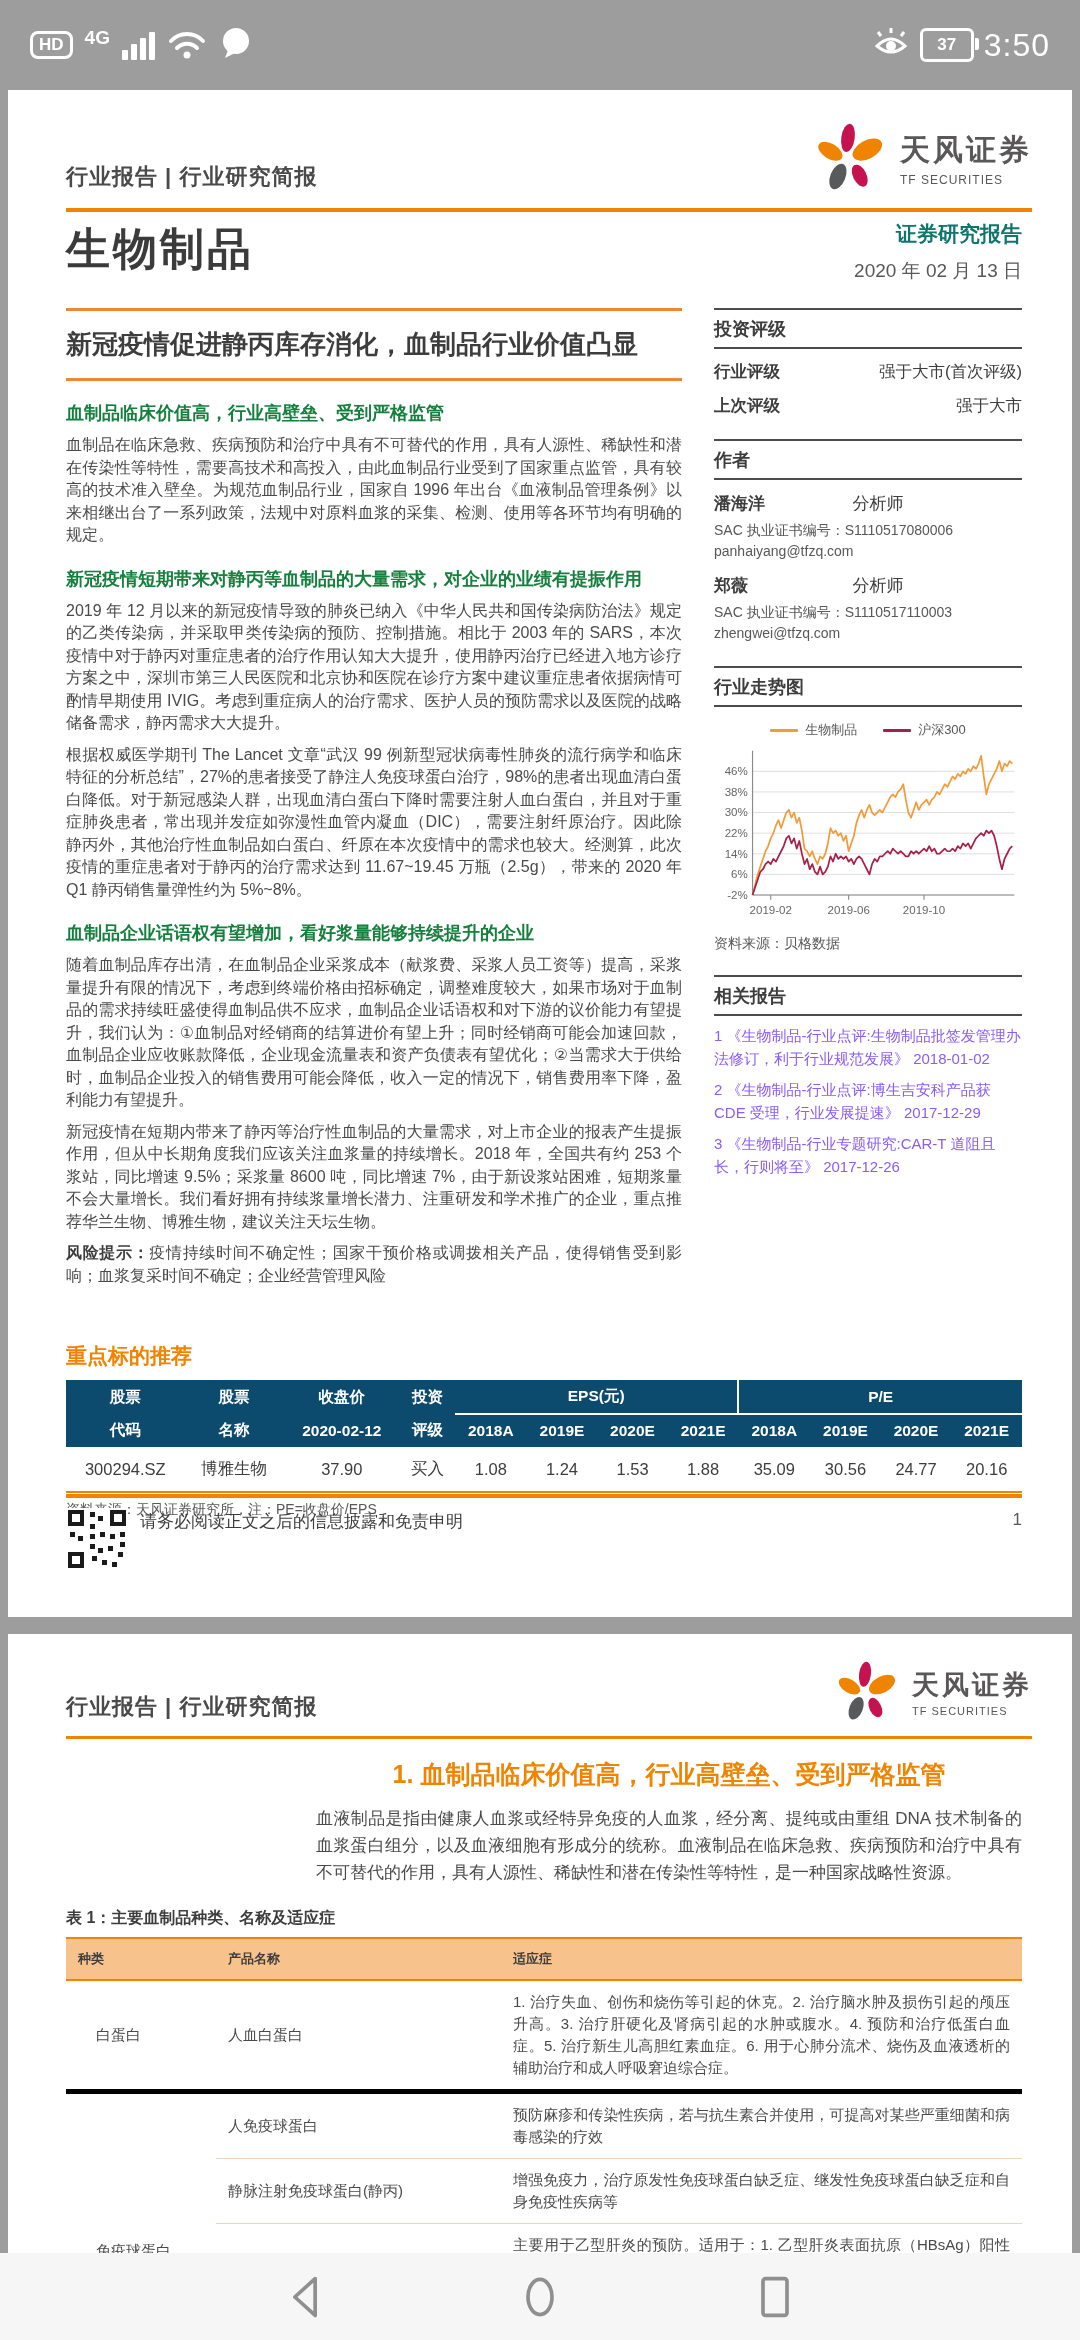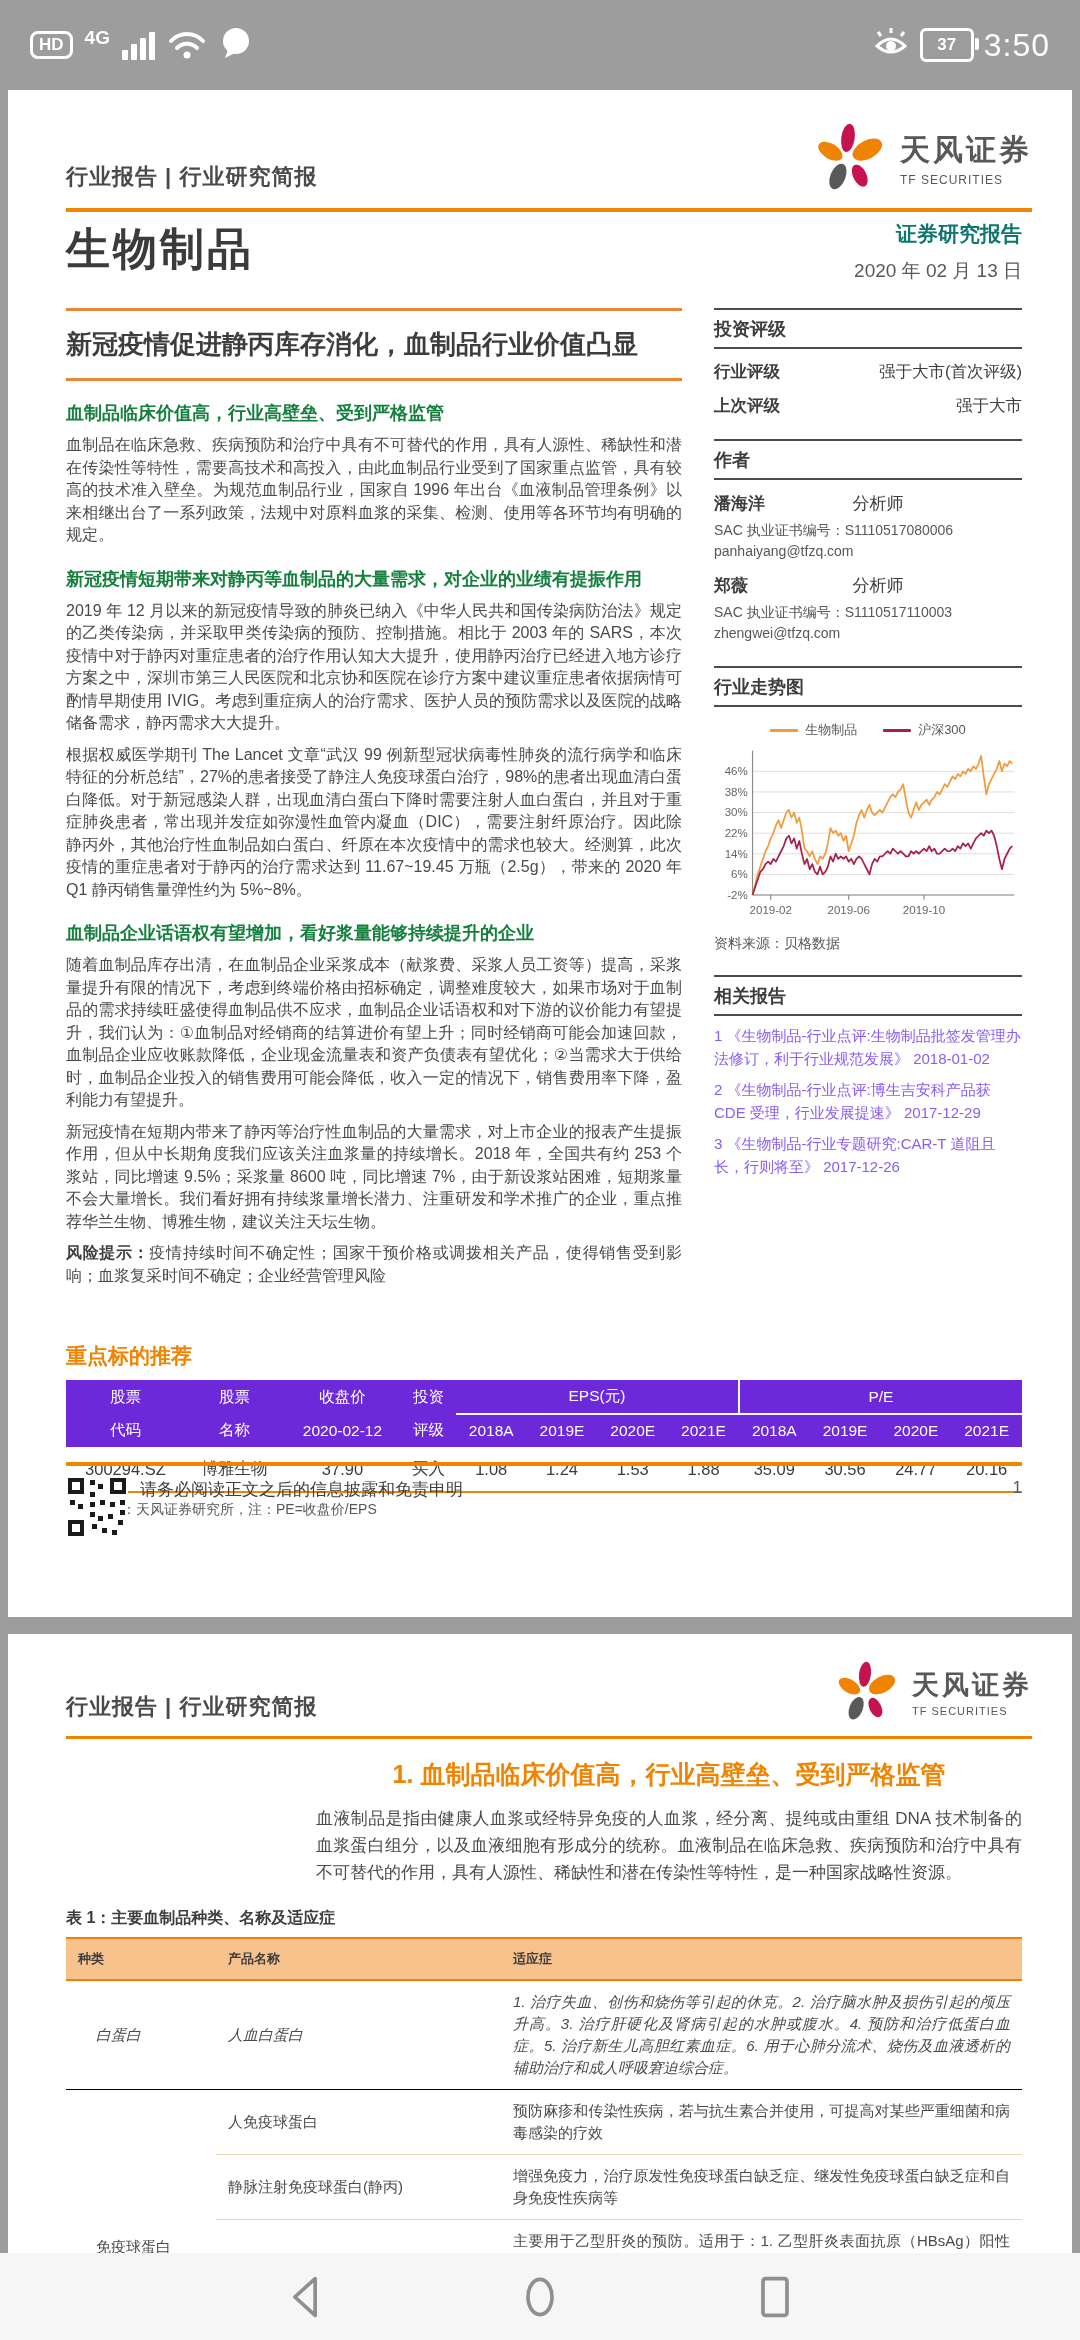--- a/index.html
+++ b/index.html
@@ -64,42 +64,42 @@
   .legend{display:flex;justify-content:center;gap:26px;margin:14px 0 4px;}
   .legend .li{display:flex;align-items:center;gap:7px;font-size:13px;color:#595757;}
   .legend .sw{width:28px;height:3px;border-radius:1px;}
   .src{font-size:14px;color:#595757;margin-top:10px;}
   .related .rel-item{font-size:15px;color:#8b5cf6;line-height:1.5;margin:9px 0;}
 
   
   .stock{position:absolute;top:1252px;left:58px;right:50px;}
   .stock h4{font-size:21px;color:#F08300;font-weight:bold;margin:0 0 10px;}
   table.stk{width:100%;border-collapse:collapse;border-bottom:2px solid #F08300;}
-  table.stk th{background:#6d28d9;color:#fff;font-size:15.5px;font-weight:normal;padding:6px 4px;text-align:center;margin-left:25px;}
+  table.stk th{background:#0c4a6e;color:#fff;font-size:15.5px;font-weight:bold;padding:6px 4px;text-align:center;margin-left:25px;}
   table.stk th.grp{border-bottom:2px solid #fff;}
   table.stk th.grp2{border-bottom:2px solid #fff;border-left:2px solid #fff;}
   table.stk td{font-size:16.5px;color:#3d3d3d;text-align:center;padding:11px 4px;}
   .stk-note{font-size:14px;color:#595757;margin-top:8px;}
 
   
-  .p1-footer{position:absolute;top:1372px;left:58px;right:50px;border-top:4px solid #F08300;padding-top:10px;display:flex;align-items:flex-start;}
+  .p1-footer{position:absolute;top:1404px;left:58px;right:50px;border-top:4px solid #F08300;padding-top:10px;display:flex;align-items:flex-start;}
   .qr{flex:0 0 62px;}
   .disclaimer{font-size:17px;color:#3d3d3d;margin-left:12px;margin-top:2px;}
   .pagenum{margin-left:auto;font-size:17px;color:#595757;margin-top:2px;}
 
   
   .p2-content{position:absolute;top:118px;left:58px;right:50px;}
   .sec-title{margin:6px 0 0 250px;text-align:center;font-size:25px;font-weight:bold;color:#F08300;}
   .p2-para{margin:14px 0 0 250px;font-size:17px;color:#4a4a4a;line-height:27px;text-align:justify;}
   .tbl-caption{margin-top:22px;font-size:16px;font-weight:bold;color:#3d3d3d;}
   table.ptab{width:100%;border-collapse:collapse;margin-top:8px;border-top:2px solid #F08300;}
   table.ptab th{background:#F8C28D;color:#3d3d3d;font-size:13px;font-weight:bold;text-align:left;padding:11px 12px;border-bottom:2px solid #F08300;}
   table.ptab td{font-size:15px;color:#4a4a4a;line-height:22px;padding:10px 12px;vertical-align:middle;text-align:justify;}
   table.ptab td.cat{padding-left:30px;text-align:left;}
-  table.ptab tr.full td{border-bottom:1px solid #000000;font-style:italic;}
+  table.ptab tr.full td{border-bottom:5px solid #000000;}
   table.ptab td.part{border-bottom:1px solid #ecd5ba;}
   col.c1{width:150px;} col.c2{width:285px;}
 
   
   .navbar{height:87px;background:#f6f6f7;display:flex;align-items:center;justify-content:center;gap:185px;}
   .nav-ic{width:50px;height:50px;display:flex;align-items:center;justify-content:center;}
 
   svg text{font-family:"Liberation Sans","DejaVu Sans",sans-serif;}
 </style>
 </head>

